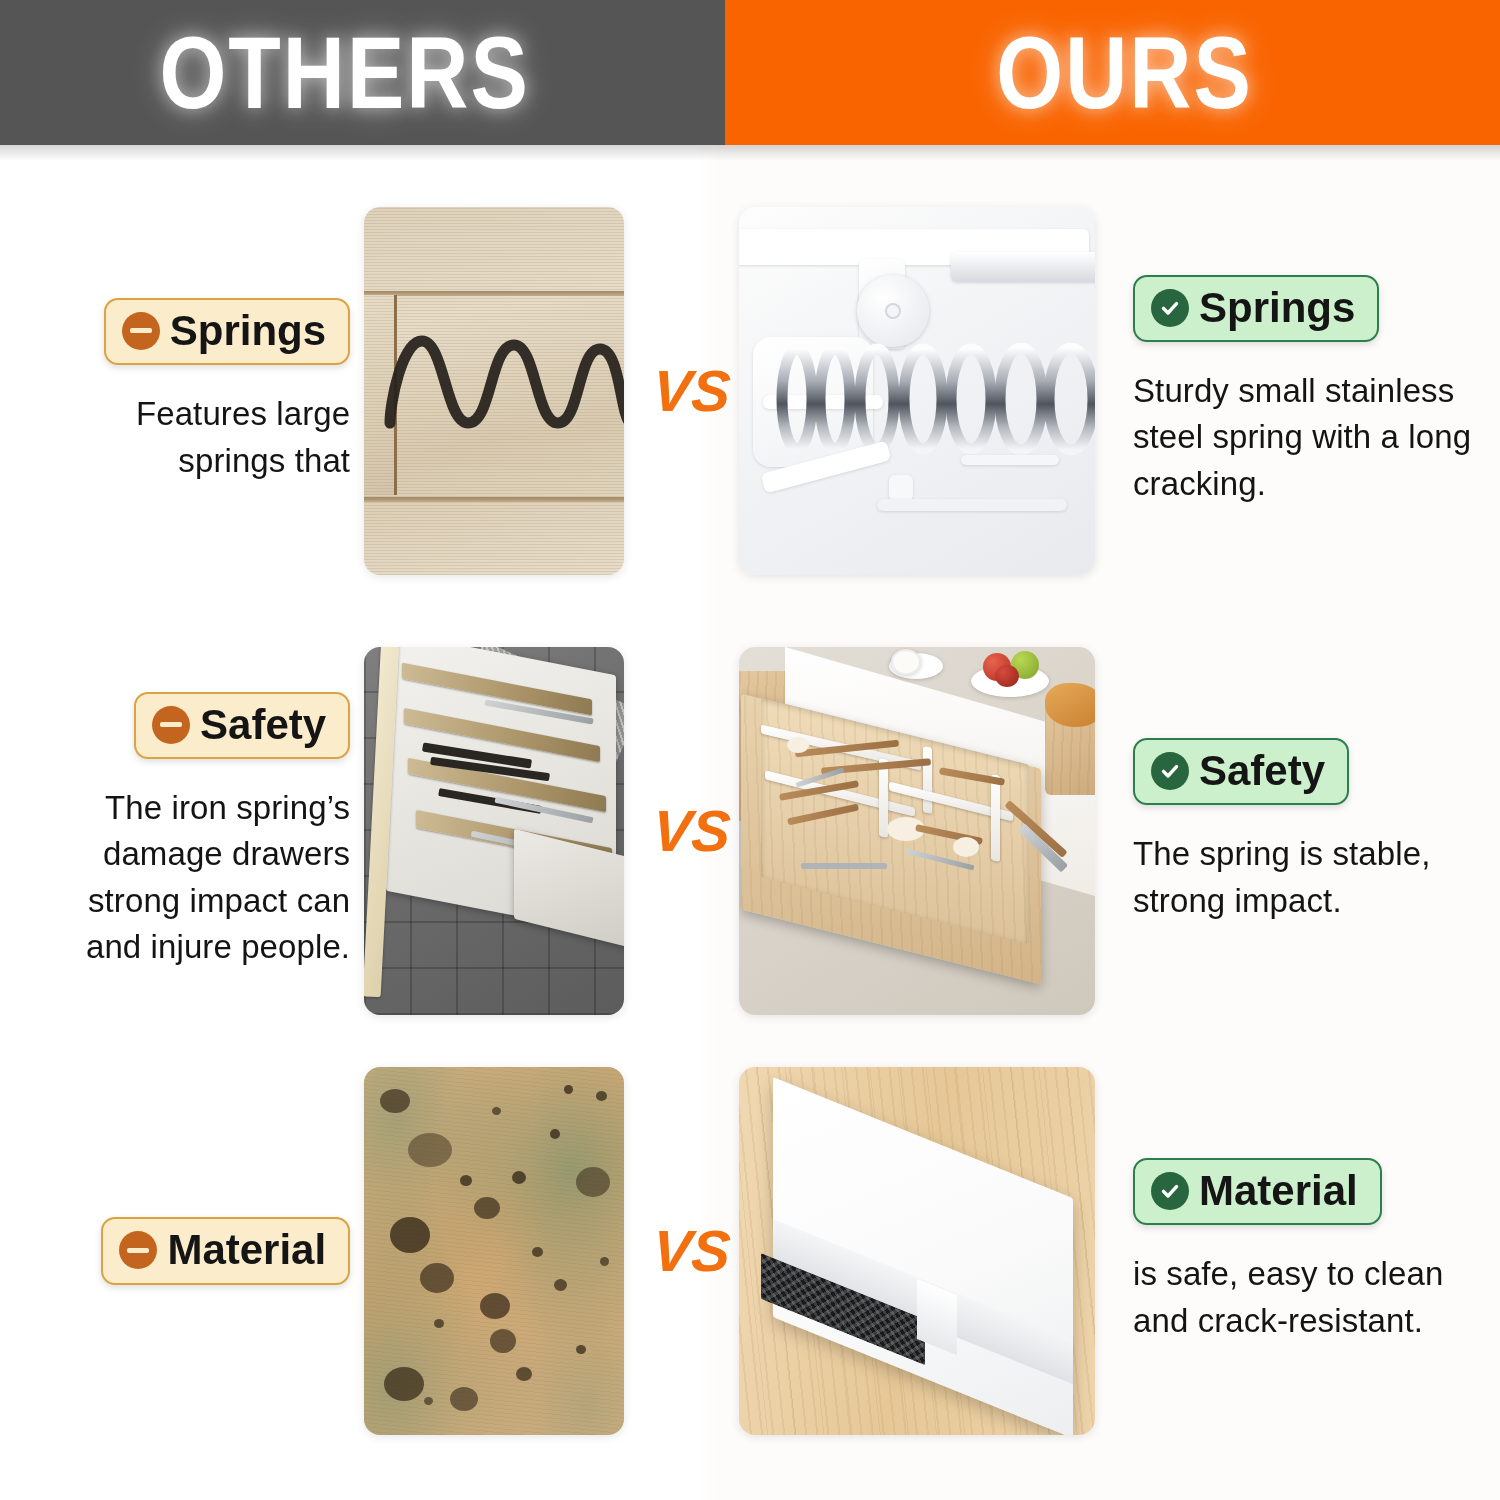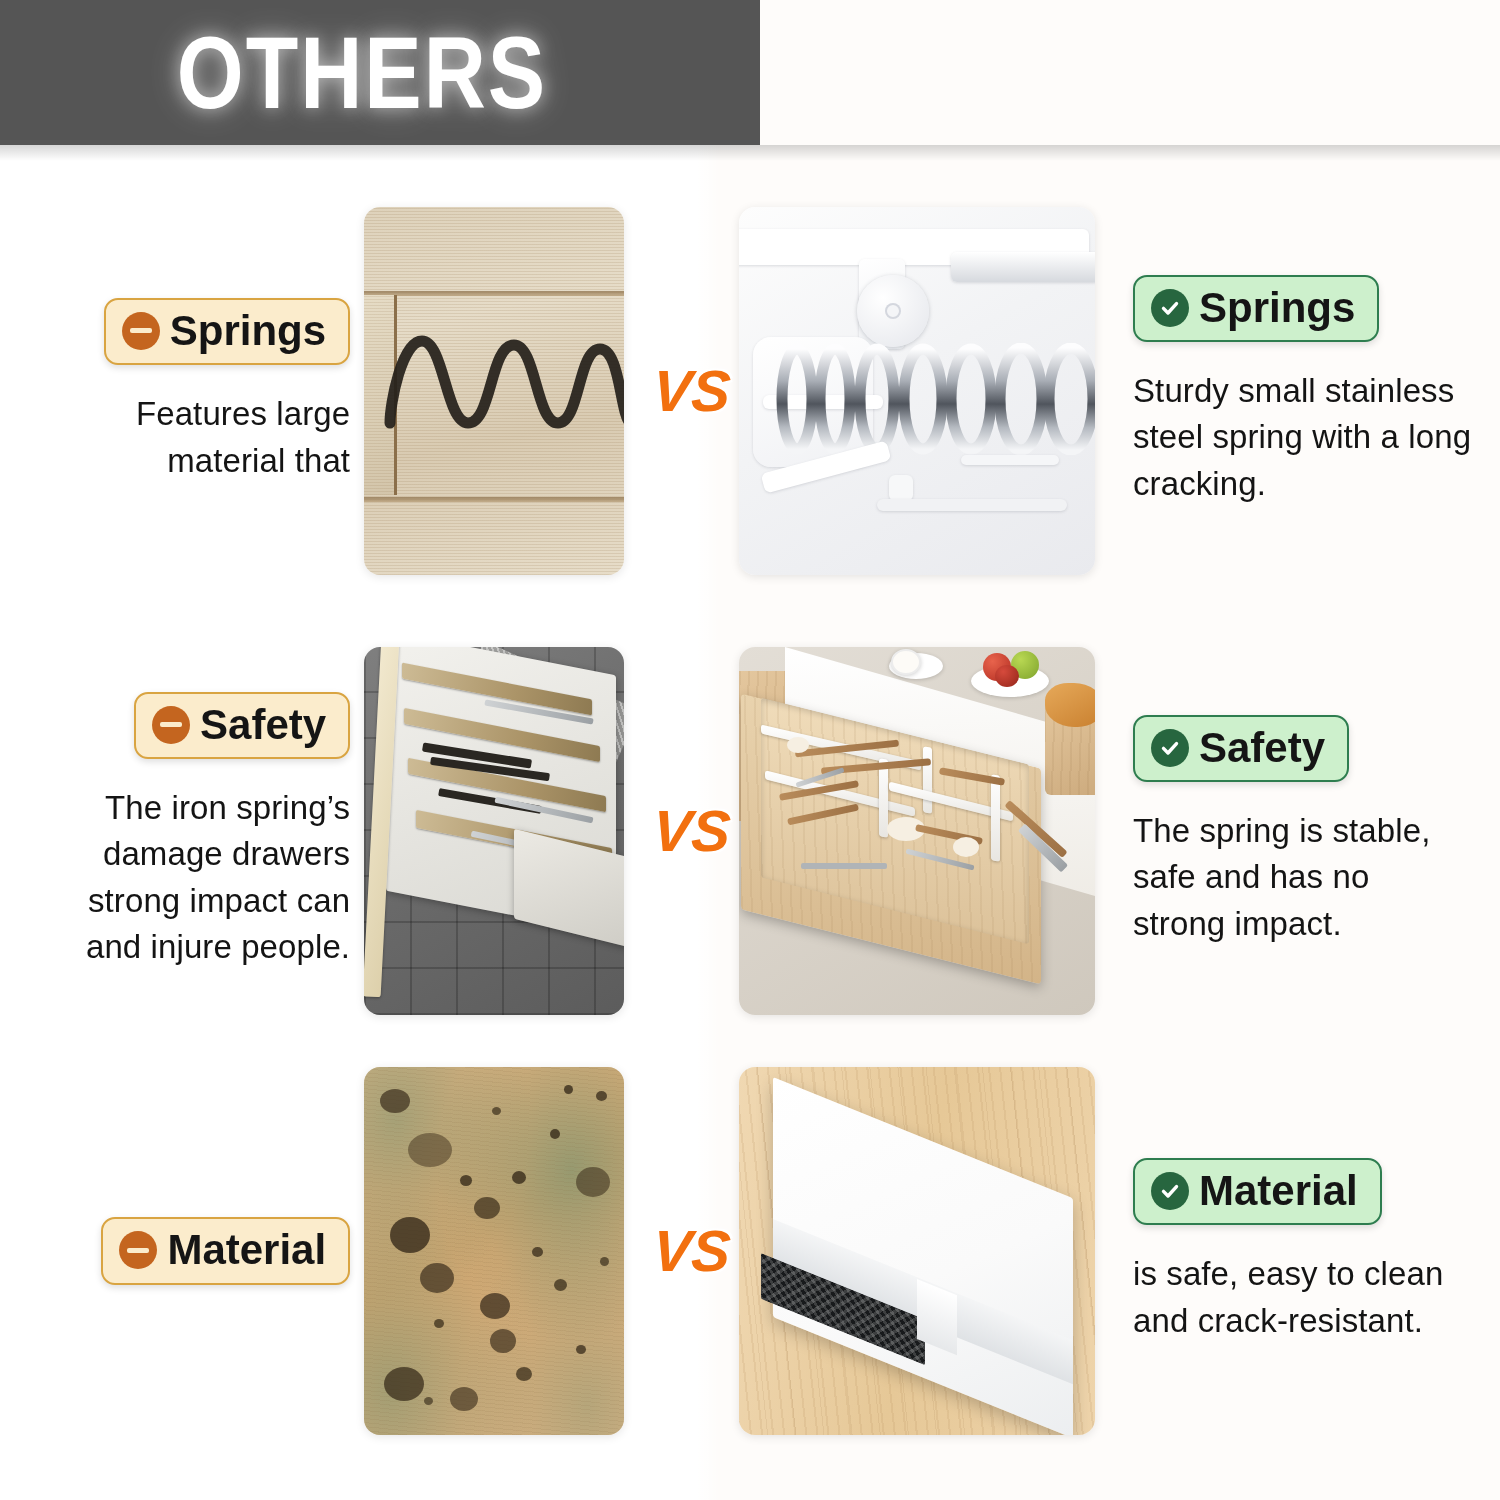--- a/index.html
+++ b/index.html
@@ -410,33 +410,36 @@
 <div class="page">
 
   <div class="bg-left"></div>
   <div class="bg-right"></div>
   <div class="center-seam"></div>
 
   <div class="header">
     <div class="header-half header-left">
       <span class="header-title">OTHERS</span>
     </div>
+    <div class="header-half header-right">
+      <span class="header-title">OURS</span>
+    </div>
   </div>
   <div class="header-shadow"></div>
 
   <div class="row" id="row-springs">
 
     <div class="text-col text-col-left">
       <div class="badge badge-neg">
         <span class="icon-circle icon-minus"></span>
         <span class="badge-text">Springs</span>
       </div>
       <div class="desc">
         <span class="desc-line">Features large</span>
-        <span class="desc-line">material that</span>
+        <span class="desc-line">springs that</span>
       </div>
     </div>
 
     <div class="img-col-left">
       <div class="card card-left">
         <div class="wood-bamboo"></div>
         <div class="wood-groove" style="top:84px"></div>
         <div class="wood-groove" style="top:290px"></div>
         <div class="wood-block" style="left:0;top:88px;width:30px;height:200px"></div>
         <svg class="zigzag" style="left:18px;top:120px;width:250px;height:110px" viewBox="0 0 250 110">
@@ -585,21 +588,20 @@
       <div class="badge badge-pos">
         <span class="icon-circle icon-check">
           <svg width="24" height="24" viewBox="0 0 24 24">
               <path d="M5.5 12.4 L10 17 L18.5 7.6" fill="none" stroke="#ffffff" stroke-width="3.4" stroke-linecap="round" stroke-linejoin="round"></path>
             </svg>
         </span>
         <span class="badge-text">Safety</span>
       </div>
       <div class="desc">
         <span class="desc-line">The spring is stable,</span>
-        <span class="desc-line">safe and has no</span>
         <span class="desc-line">strong impact.</span>
       </div>
     </div>
   </div>
 
   <div class="row" id="row-material">
 
     <div class="text-col text-col-left">
       <div class="badge badge-neg">
         <span class="icon-circle icon-minus"></span>

